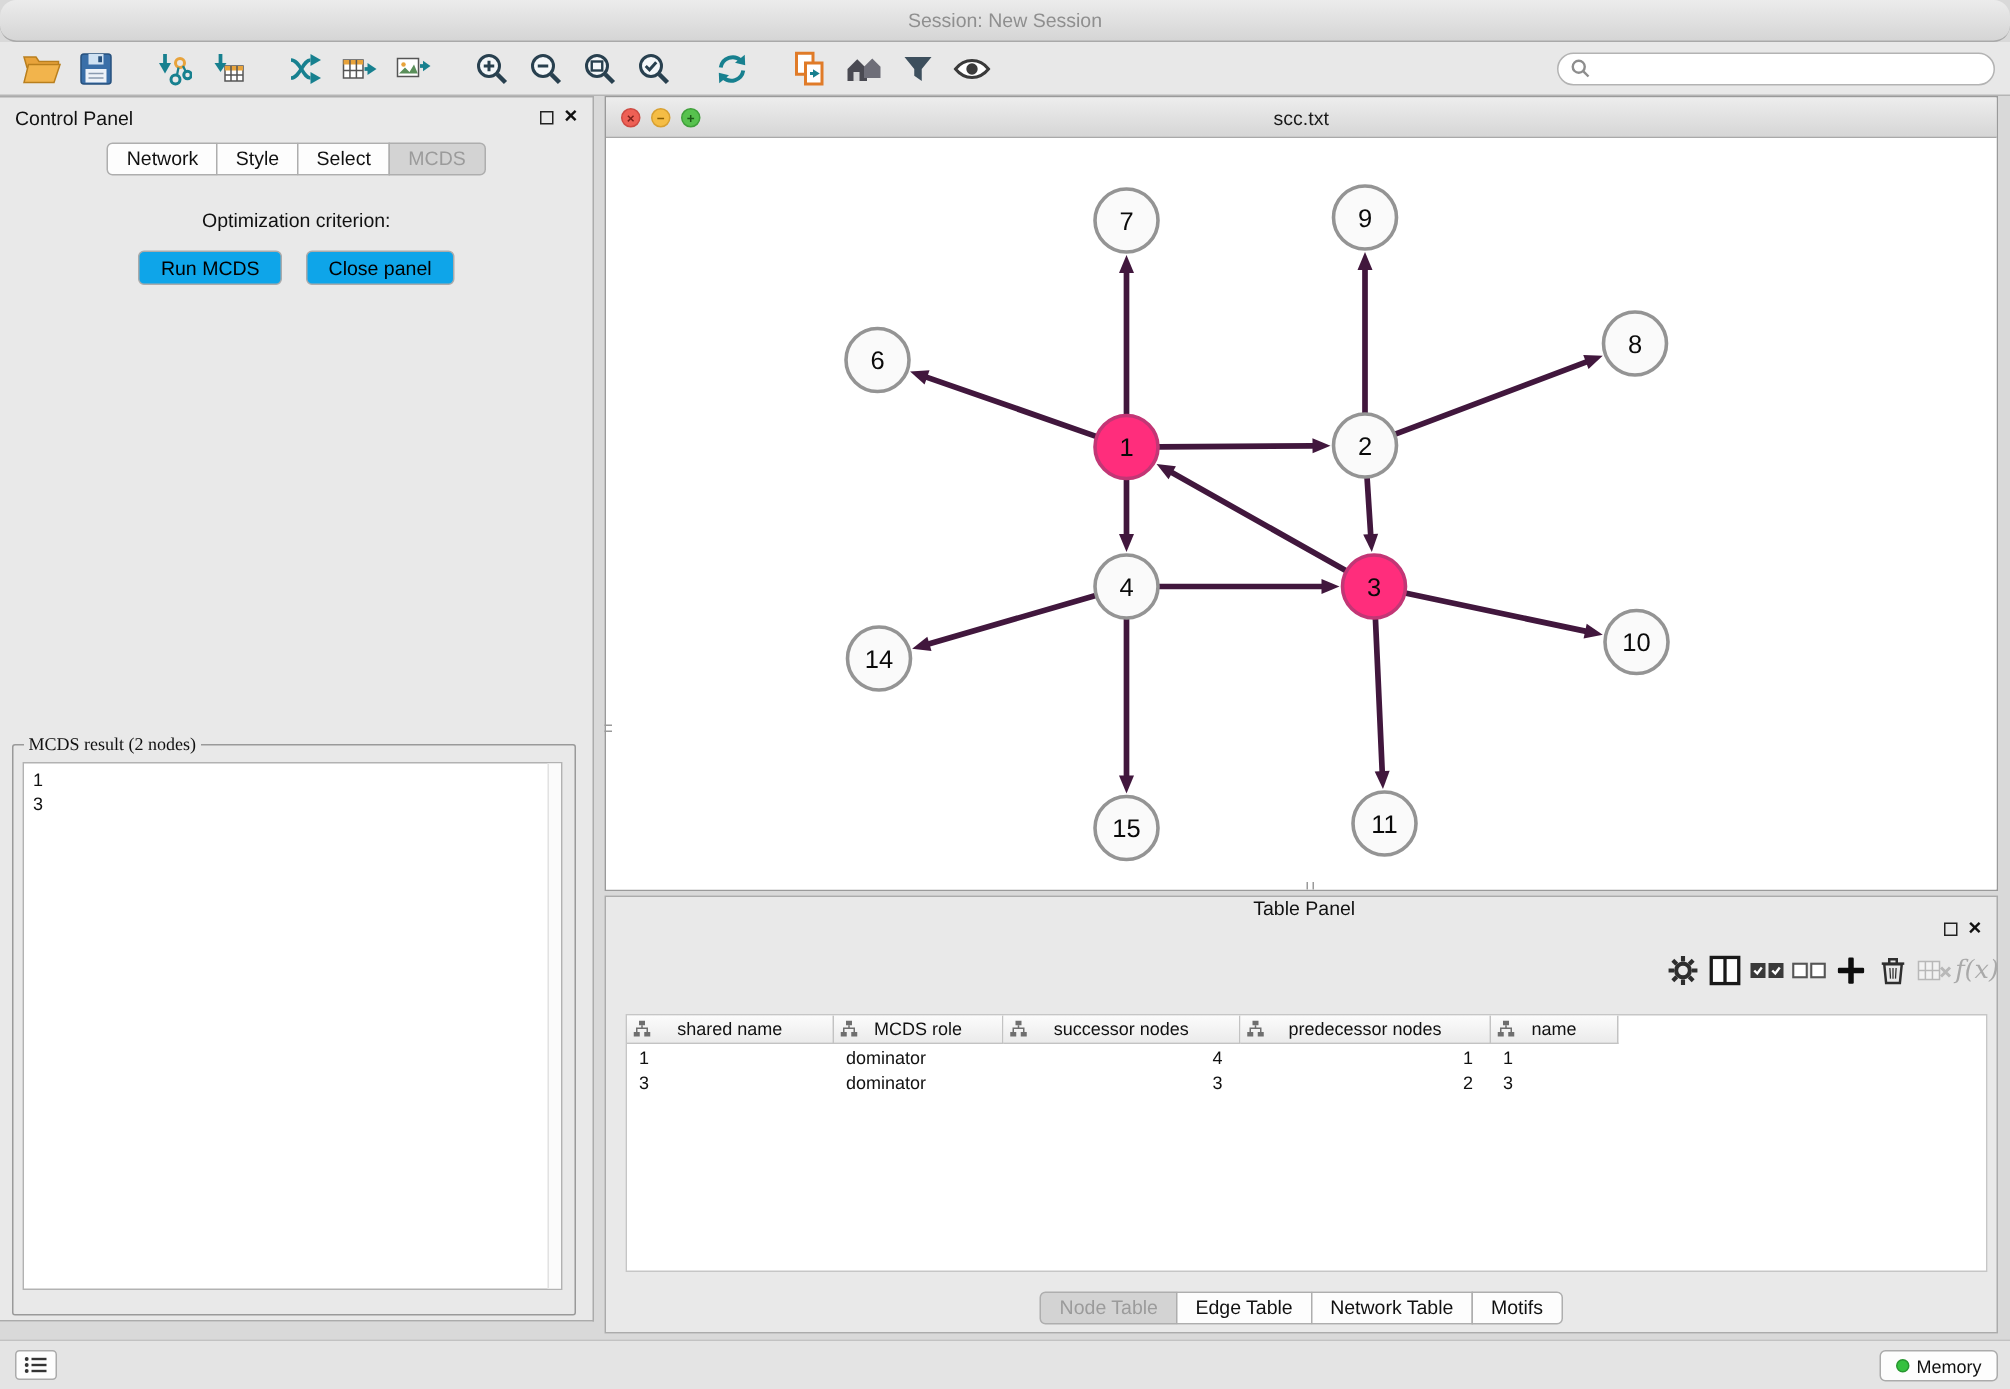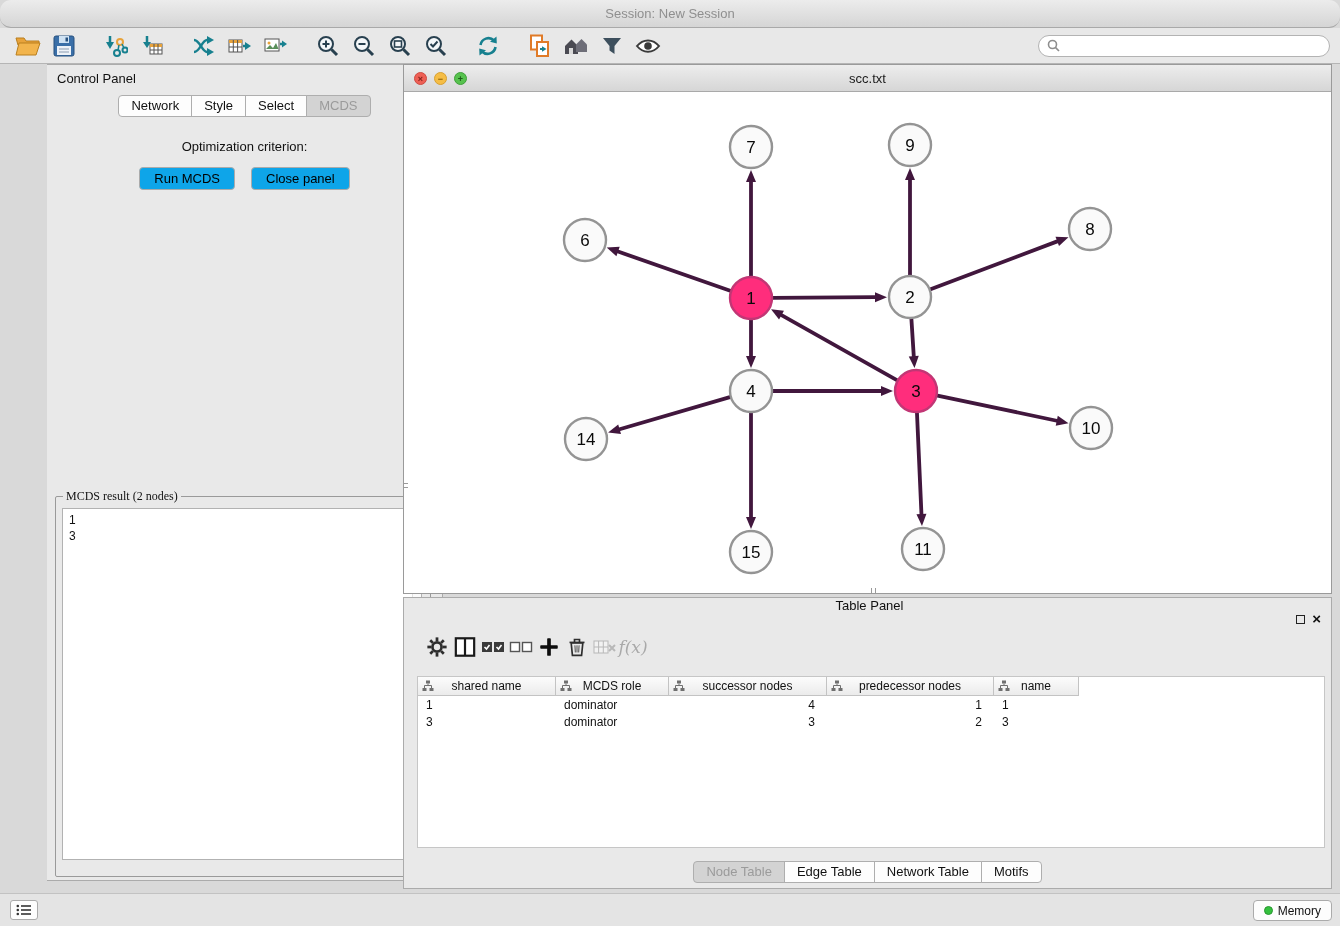--- a/index.html
+++ b/index.html
@@ -17,21 +17,21 @@
     background:#e8e8e8; border-bottom:1px solid #b5b5b5;
     display:flex; align-items:center; padding:0 10px; }
   .tb-btn { width:36px; height:30px; display:flex; align-items:center; justify-content:center; border-radius:4px; flex:0 0 auto; }
   .tb-gap { width:16px; flex:0 0 auto; }
   .search-box { margin-left:auto; width:292px; height:22px; background:#fff; border:1px solid #b3b3b3;
     border-radius:12px; display:flex; align-items:center; padding:0 8px; }
   .search-box input { border:none; outline:none; flex:1; font-size:12px; background:transparent; margin-left:5px; font-family:"Liberation Sans",sans-serif; }
 
   
   .control-panel { position:absolute; left:0; top:64px; width:396px; height:817px;
-    background:#e9e9e9; border:1px solid #ababab; border-left:none;margin-left:47px; }
+    background:#e9e9e9; border:1px solid #ababab; border-left:none; }
   .cp-header { height:26px; display:flex; align-items:center; padding:0 10px; }
   .cp-title { font-size:13px; color:#111; }
   .panel-icons { margin-left:auto; display:flex; align-items:center; gap:7px; }
   .float-ic { width:9px; height:9px; border:1.5px solid #222; display:inline-block; }
   .close-ic { font-weight:bold; font-size:15px; line-height:12px; color:#111; }
   .cp-tabs { display:flex; justify-content:center; margin-top:4px; }
   .tab { font-size:13px; padding:2px 12px 3px; background:#fdfdfd; border:1px solid #aeaeae; margin-left:-1px; color:#111; }
   .tab.first { border-radius:4px 0 0 4px; margin-left:0; }
   .tab.last { border-radius:0 4px 4px 0; }
   .tab.active { background:#d3d3d3; color:#9b9b9b; }
@@ -65,21 +65,21 @@
   .net-canvas { position:relative; width:927px; height:501px; background:#fff; }
   .grip-v { position:absolute; left:-1px; top:380px; width:5px; height:26px; display:flex; flex-direction:column; justify-content:center; gap:3px; }
   .grip-v span { height:1px; background:#9a9a9a; }
   .grip-h { position:absolute; bottom:0px; left:456px; width:26px; height:5px; display:flex; justify-content:center; gap:3px; }
   .grip-h span { width:1px; background:#9a9a9a; }
 
   
   .table-panel { position:absolute; left:403px; top:597px; width:929px; height:292px;
     background:#e9e9e9; border:1px solid #ababab; }
   .tp-header { height:24px; display:flex; align-items:center; padding:0 10px 0 14px;flex-direction:column; }
-  .tp-toolbar { height:50px; display:flex; align-items:center; padding:0 0 0 20px; gap:2px; }
+  .tp-toolbar { height:50px; display:flex; align-items:center; padding:0 0 0 20px; gap:2px;justify-content:flex-end; }
   .tp-btn { width:26px; height:26px; display:flex; align-items:center; justify-content:center; }
   .fx { font-family:"DejaVu Serif", serif; font-style:italic; font-size:17px; color:#a9a9a9; }
   .table-area { position:absolute; left:13px; right:6px; top:78px; bottom:40px; background:#fff; border:1px solid #c6c6c6; overflow:hidden; }
   .t-head { display:flex; }
   .th { position:relative; height:19px; background:linear-gradient(#fcfcfc,#ebebeb);
     border-right:1px solid #c3c3c3; border-bottom:1px solid #c3c3c3;
     display:flex; align-items:center; justify-content:center; font-size:12px; }
   .th .sort-ic { position:absolute; left:4px; top:3px; }
   .t-row { display:flex; height:17px; align-items:center; font-size:12px; }
   .td { padding:0 8px; overflow:hidden; white-space:nowrap; }

